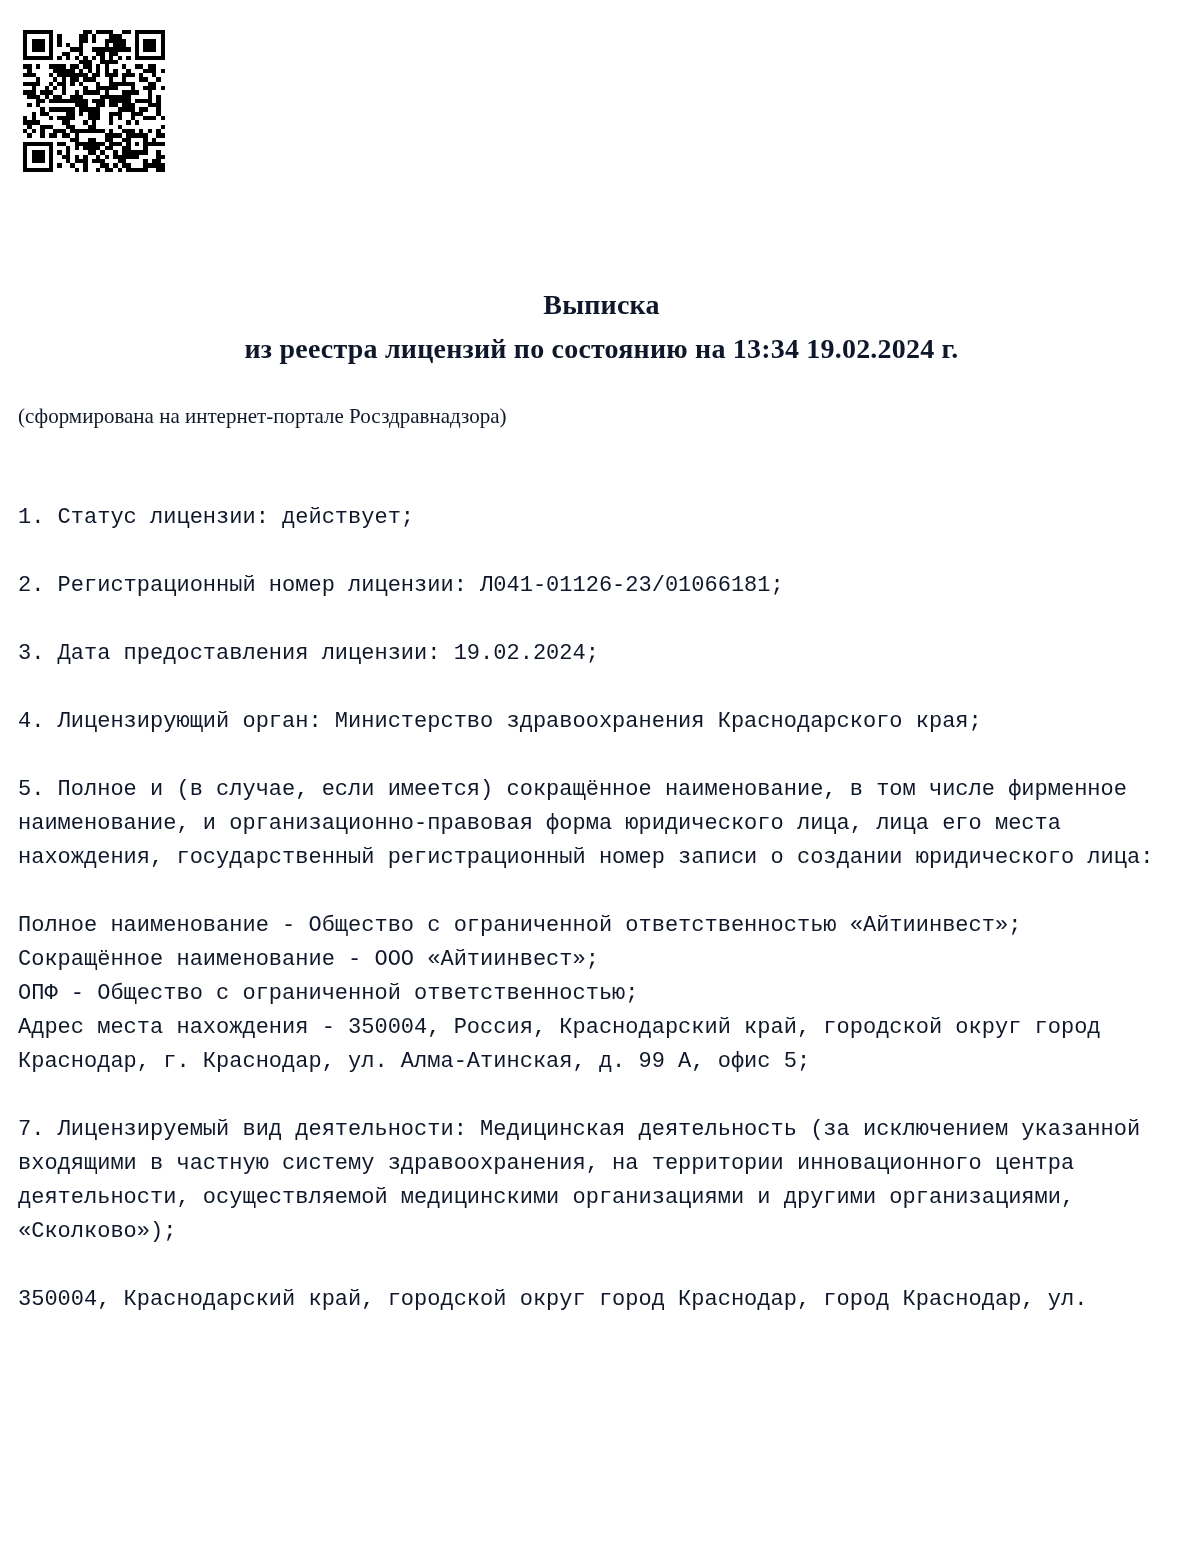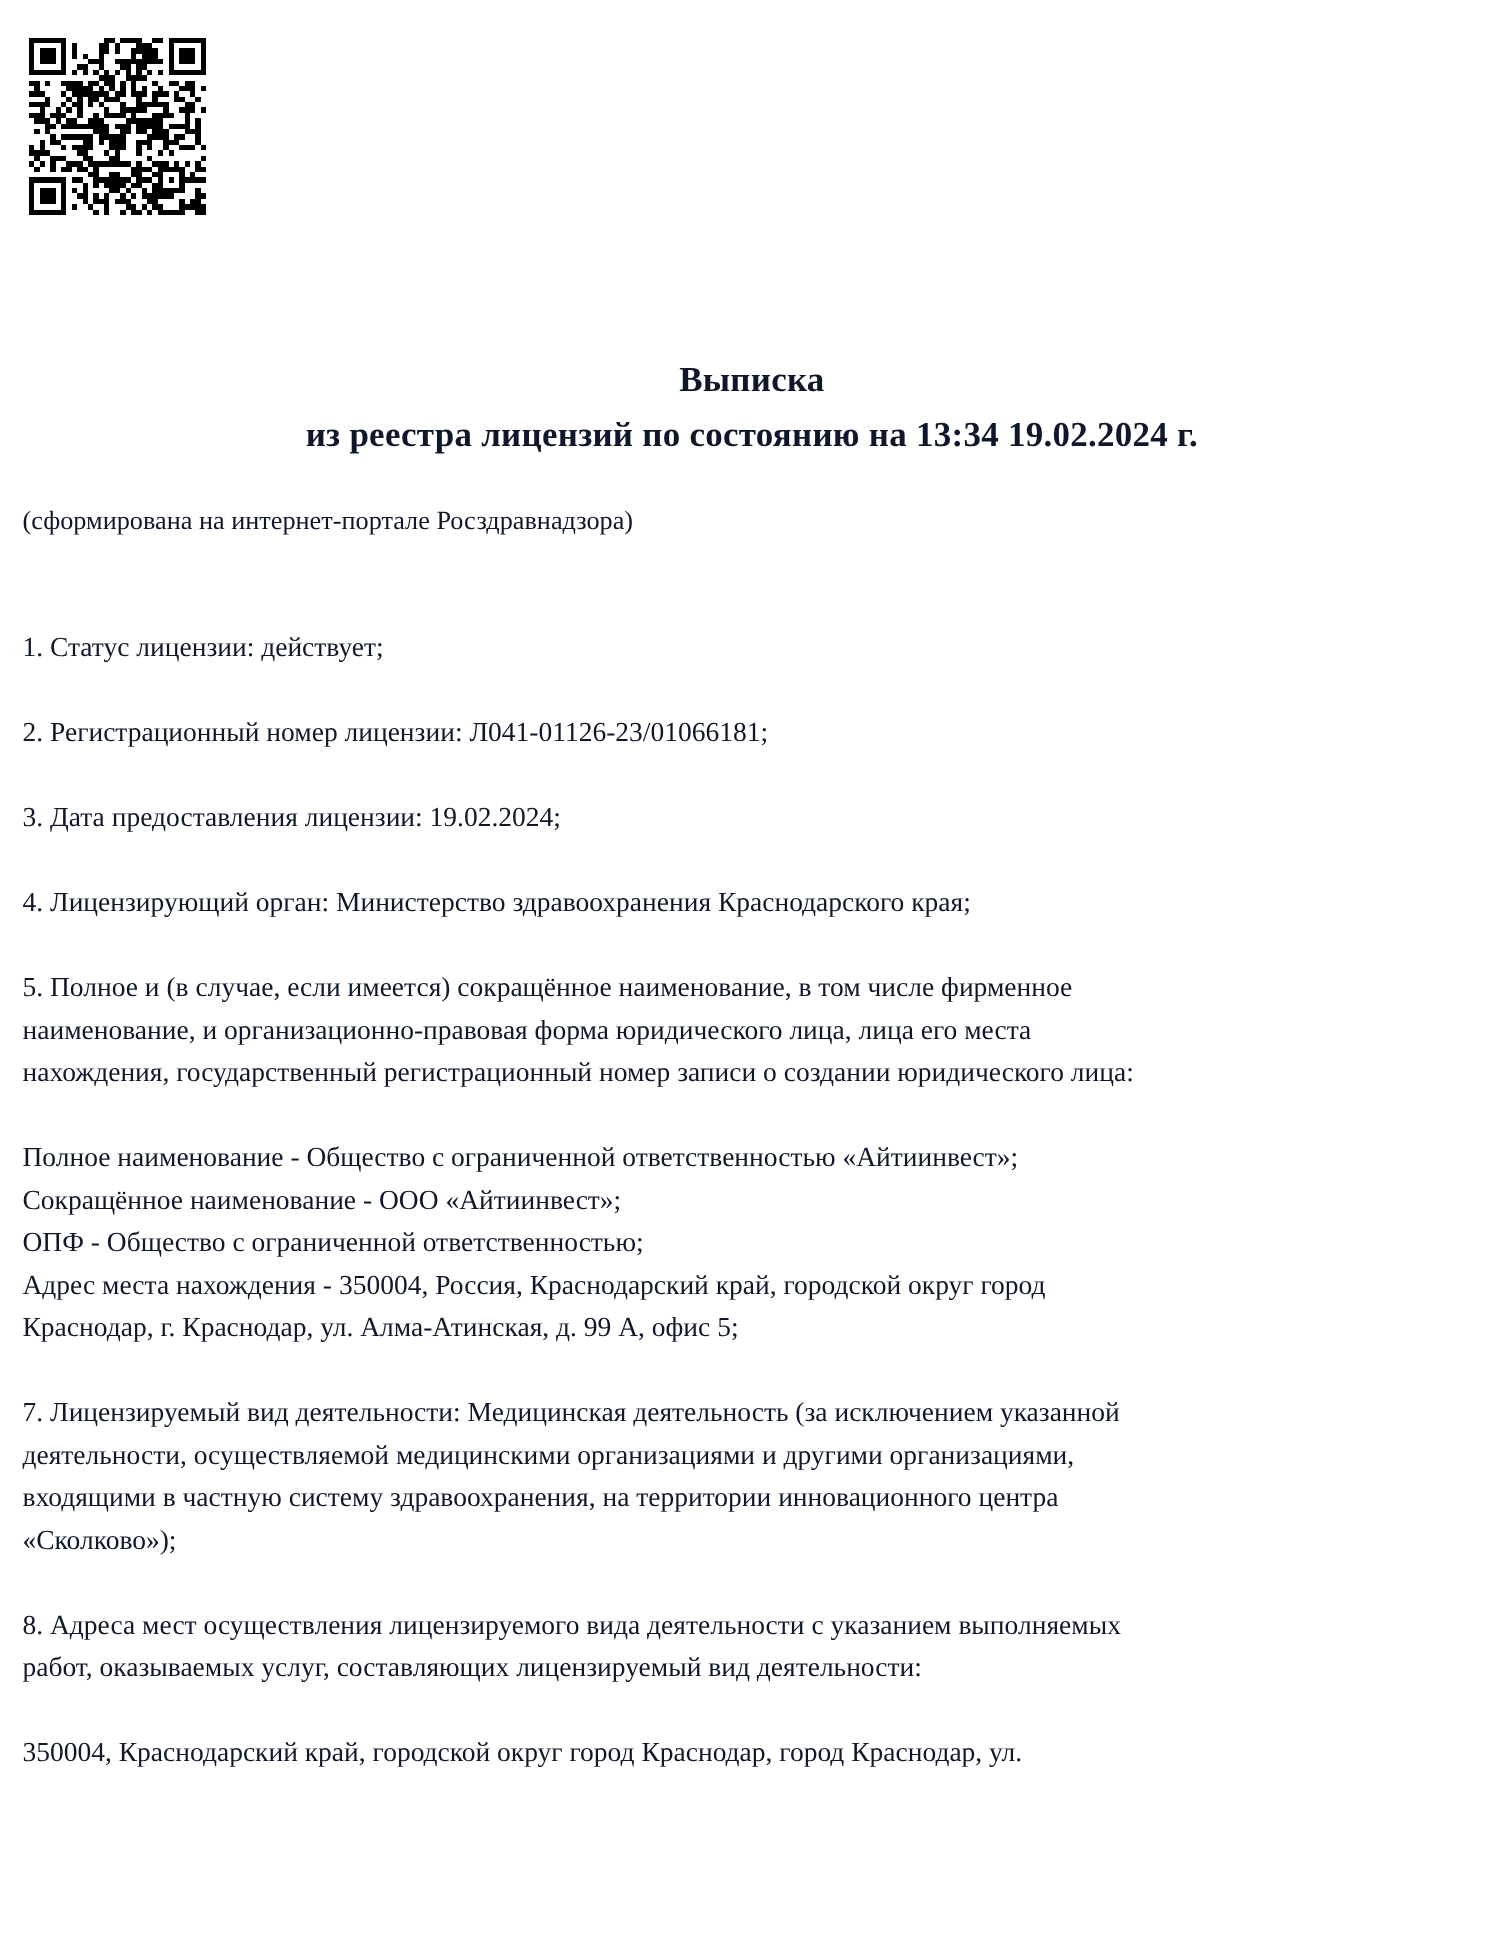--- a/index.html
+++ b/index.html
@@ -32,21 +32,21 @@
     margin-top: 30px;
     text-align: left;
     font-size: 21px;
     line-height: 30px;
   }
   .doc-body {
     margin-top: 70px;
     font-size: 22px;
     line-height: 34px;
   }
-  .para { margin: 4px 0 34px 0; }
+  .para { margin: 4px 0 34px 0; font-family: Liberation Mono, monospace; }
   .para:last-child { margin-bottom: 0; }
   .line { display: block; white-space: nowrap; }
 </style>
 </head>
 <body>
 
 <div class="page">
 
   <div class="qr">
       <svg viewBox="0 0 33 33" width="142" height="142" shape-rendering="crispEdges" role="img" aria-label="QR code">
@@ -647,28 +647,24 @@
       <span class="line">Полное наименование - Общество с ограниченной ответственностью «Айтиинвест»;</span>
       <span class="line">Сокращённое наименование - ООО «Айтиинвест»;</span>
       <span class="line">ОПФ - Общество с ограниченной ответственностью;</span>
       <span class="line">Адрес места нахождения - 350004, Россия, Краснодарский край, городской округ город</span>
       <span class="line">Краснодар, г. Краснодар, ул. Алма-Атинская, д. 99 А, офис 5;</span>
     </div>
 
 
     <div class="para">
       <span class="line">7. Лицензируемый вид деятельности: Медицинская деятельность (за исключением указанной</span>
+      <span class="line">входящими в частную систему здравоохранения, на территории инновационного центра</span>
       <span class="line">деятельности, осуществляемой медицинскими организациями и другими организациями,</span>
-      <span class="line">входящими в частную систему здравоохранения, на территории инновационного центра</span>
       <span class="line">«Сколково»);</span>
     </div>
 
-    <div class="para">
-      <span class="line">8. Адреса мест осуществления лицензируемого вида деятельности с указанием выполняемых</span>
-      <span class="line">работ, оказываемых услуг, составляющих лицензируемый вид деятельности:</span>
-    </div>
 
     <div class="para">
       <span class="line">350004, Краснодарский край, городской округ город Краснодар, город Краснодар, ул.</span>
     </div>
 
   </div>
 </div>
 
 </body></html>

